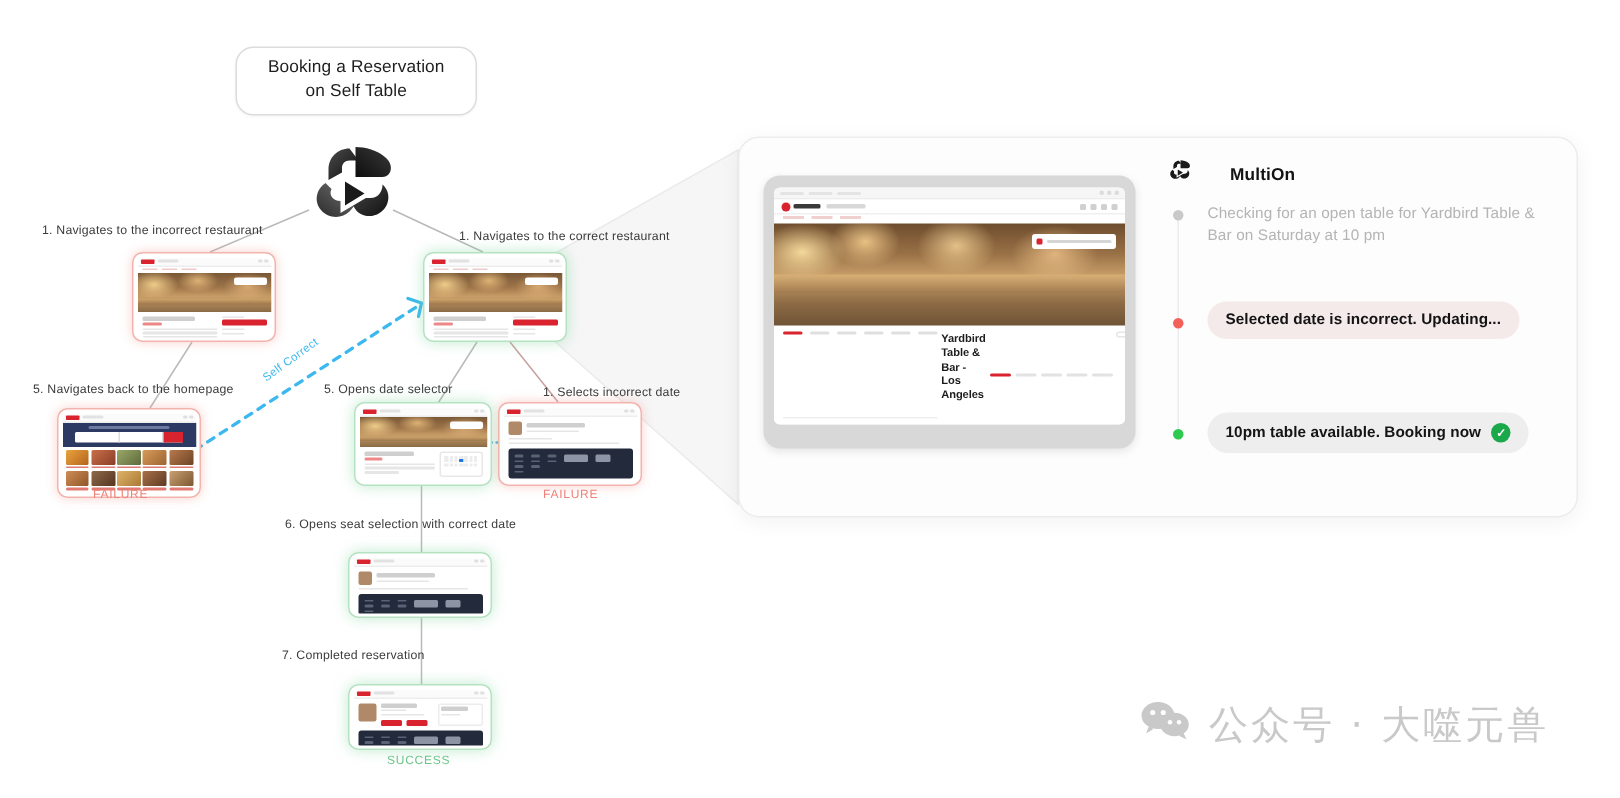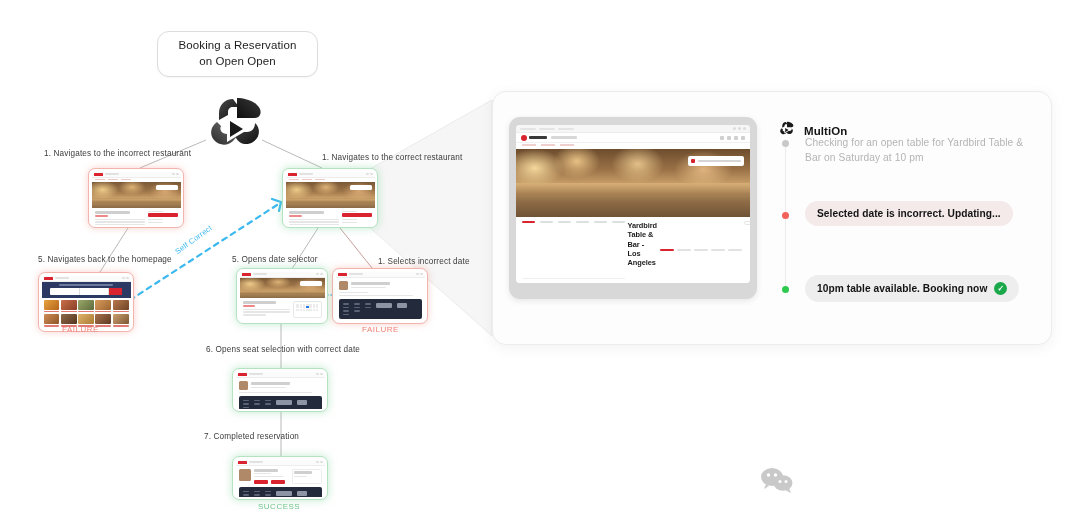--- a/index.html
+++ b/index.html
@@ -26,21 +26,21 @@
 
   
   .hub-logo { position: absolute; left: 203px; top: 96px; width: 64px; height: 58px; }
 
   
   .lines { position: absolute; left: 0; top: 0; width: 1080px; height: 532px; }
 
   
   .step-label {
     position: absolute; font-size: 8.2px; color: #3b3b3b;
-    letter-spacing: .15px; white-space: nowrap; margin-left: 16px;
+    letter-spacing: .15px; white-space: nowrap;
   }
 
   
   .outcome {
     position: absolute; font-size: 8px; letter-spacing: .5px; white-space: nowrap;
   }
   .outcome.fail { color: #ef8279; }
   .outcome.succ { color: #6ec48a; }
 
   
@@ -237,21 +237,21 @@
   .cal-hd .a { width: 5px; }
   .cal-hd .m { flex: 1; background: #cfcfcf; }
   .cal-wk { display: grid; grid-template-columns: repeat(7,1fr); gap: 1px; }
   .cal-wk i { height: 2px; background: #eb9a9a; border-radius: .5px; display: block; }
   .cal-days { display: grid; grid-template-columns: repeat(7,1fr); gap: 1px; }
   .cal-days i { height: 3.4px; background: #f0f0f0; border-radius: .5px; display: block; }
   .cal-days i.sel { background: #1b78e2; }
   .cal-days i.mut { background: #f8f8f8; }
 
   
-  .mo-head { position: absolute; left: 285px; top: 29px; display: flex; align-items: center; gap: 9px; }
+  .mo-head { position: absolute; left: 285px; top: 14px; display: flex; align-items: center; gap: 25px; }
   .mo-name { font-size: 11.5px; font-weight: bold; color: #141414; letter-spacing: .1px; }
   .mo-timeline { position: absolute; left: 288px; top: 43px; width: 250px; }
   .mo-rail {
     position: absolute; left: 4px; top: 6px; width: 1px; height: 152px;
     background: #ececec;
   }
   .mo-item { position: relative; padding-left: 24px; margin-bottom: 0; }
   .mo-bullet {
     position: absolute; left: 1px; width: 7px; height: 7px; border-radius: 50%;
   }
@@ -308,21 +308,21 @@
 
     <path d="M334,295 L318,295" stroke="#3bb8ef" stroke-width="1.6" fill="none" stroke-dasharray="3 3" stroke-linecap="round"></path>
     <path d="M322,291 L317,295 L322,299" stroke="#3bb8ef" stroke-width="1.6" fill="none" stroke-linecap="round" stroke-linejoin="round"></path>
 
     <path d="M368,170 L492,100 L492,336 L368,226 Z" fill="#f2f2f2" fill-opacity=".72" stroke="#ebebeb" stroke-width="1"></path>
   </svg>
 
   <div class="title-pill">
     <div>
       <span>Booking a Reservation</span>
-      <span>on Open Open</span>
+      <span>on Self Table</span>
     </div>
   </div>
 
   <div class="hub-logo">
     <svg viewBox="0 0 64 58" width="64" height="58">
       <defs>
         <linearGradient id="g1" x1="0" y1="0" x2="1" y2="1">
           <stop offset="0" stop-color="#4a4a4a"></stop>
             <stop offset="1" stop-color="#101010"></stop>
         </linearGradient>
@@ -874,15 +874,16 @@
         <ellipse cx="12" cy="11" rx="11" ry="9" fill="#c9c9c9"></ellipse>
         <path d="M6,18 L4,23 L9,20 Z" fill="#c9c9c9"></path>
         <circle cx="8.5" cy="9" r="1.7" fill="#fff"></circle>
         <circle cx="15.5" cy="9" r="1.7" fill="#fff"></circle>
         <ellipse cx="23" cy="17" rx="9.5" ry="7.8" fill="#c9c9c9"></ellipse>
         <path d="M29,22.5 L31,27 L26,24.5 Z" fill="#c9c9c9"></path>
         <circle cx="20" cy="15.5" r="1.5" fill="#fff"></circle>
         <circle cx="26" cy="15.5" r="1.5" fill="#fff"></circle>
       </svg>
     </span>
+    <span>公众号 · 大噬元兽</span>
   </div>
 
 </div>
 
 </body></html>

